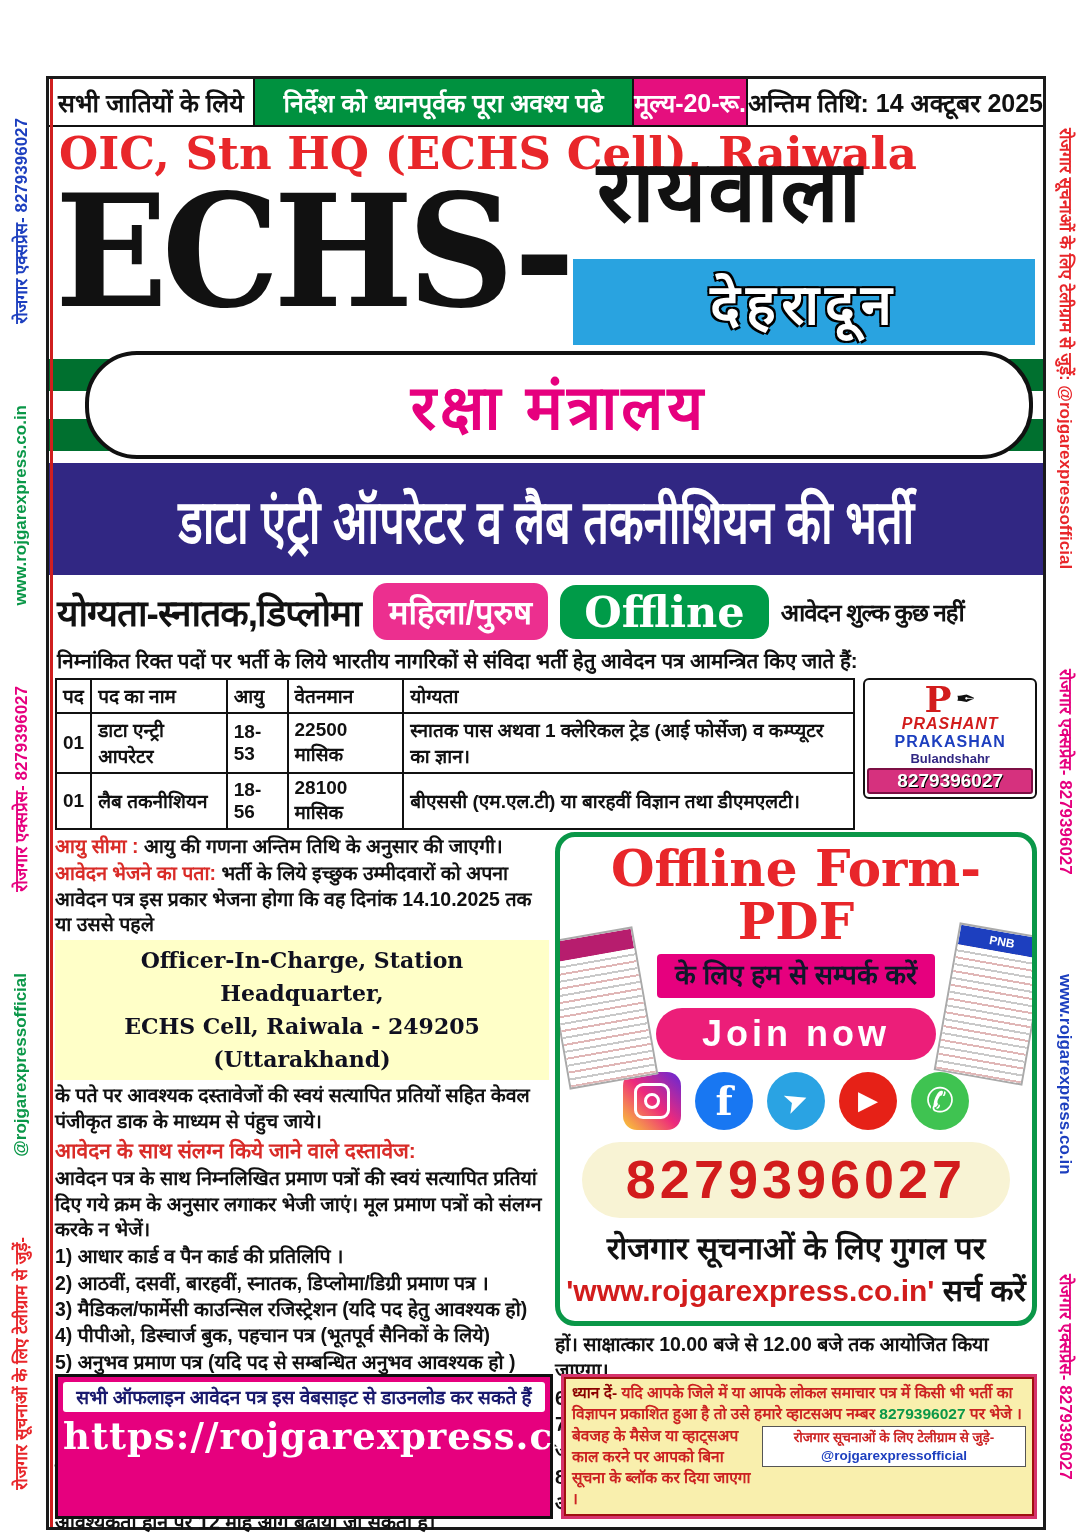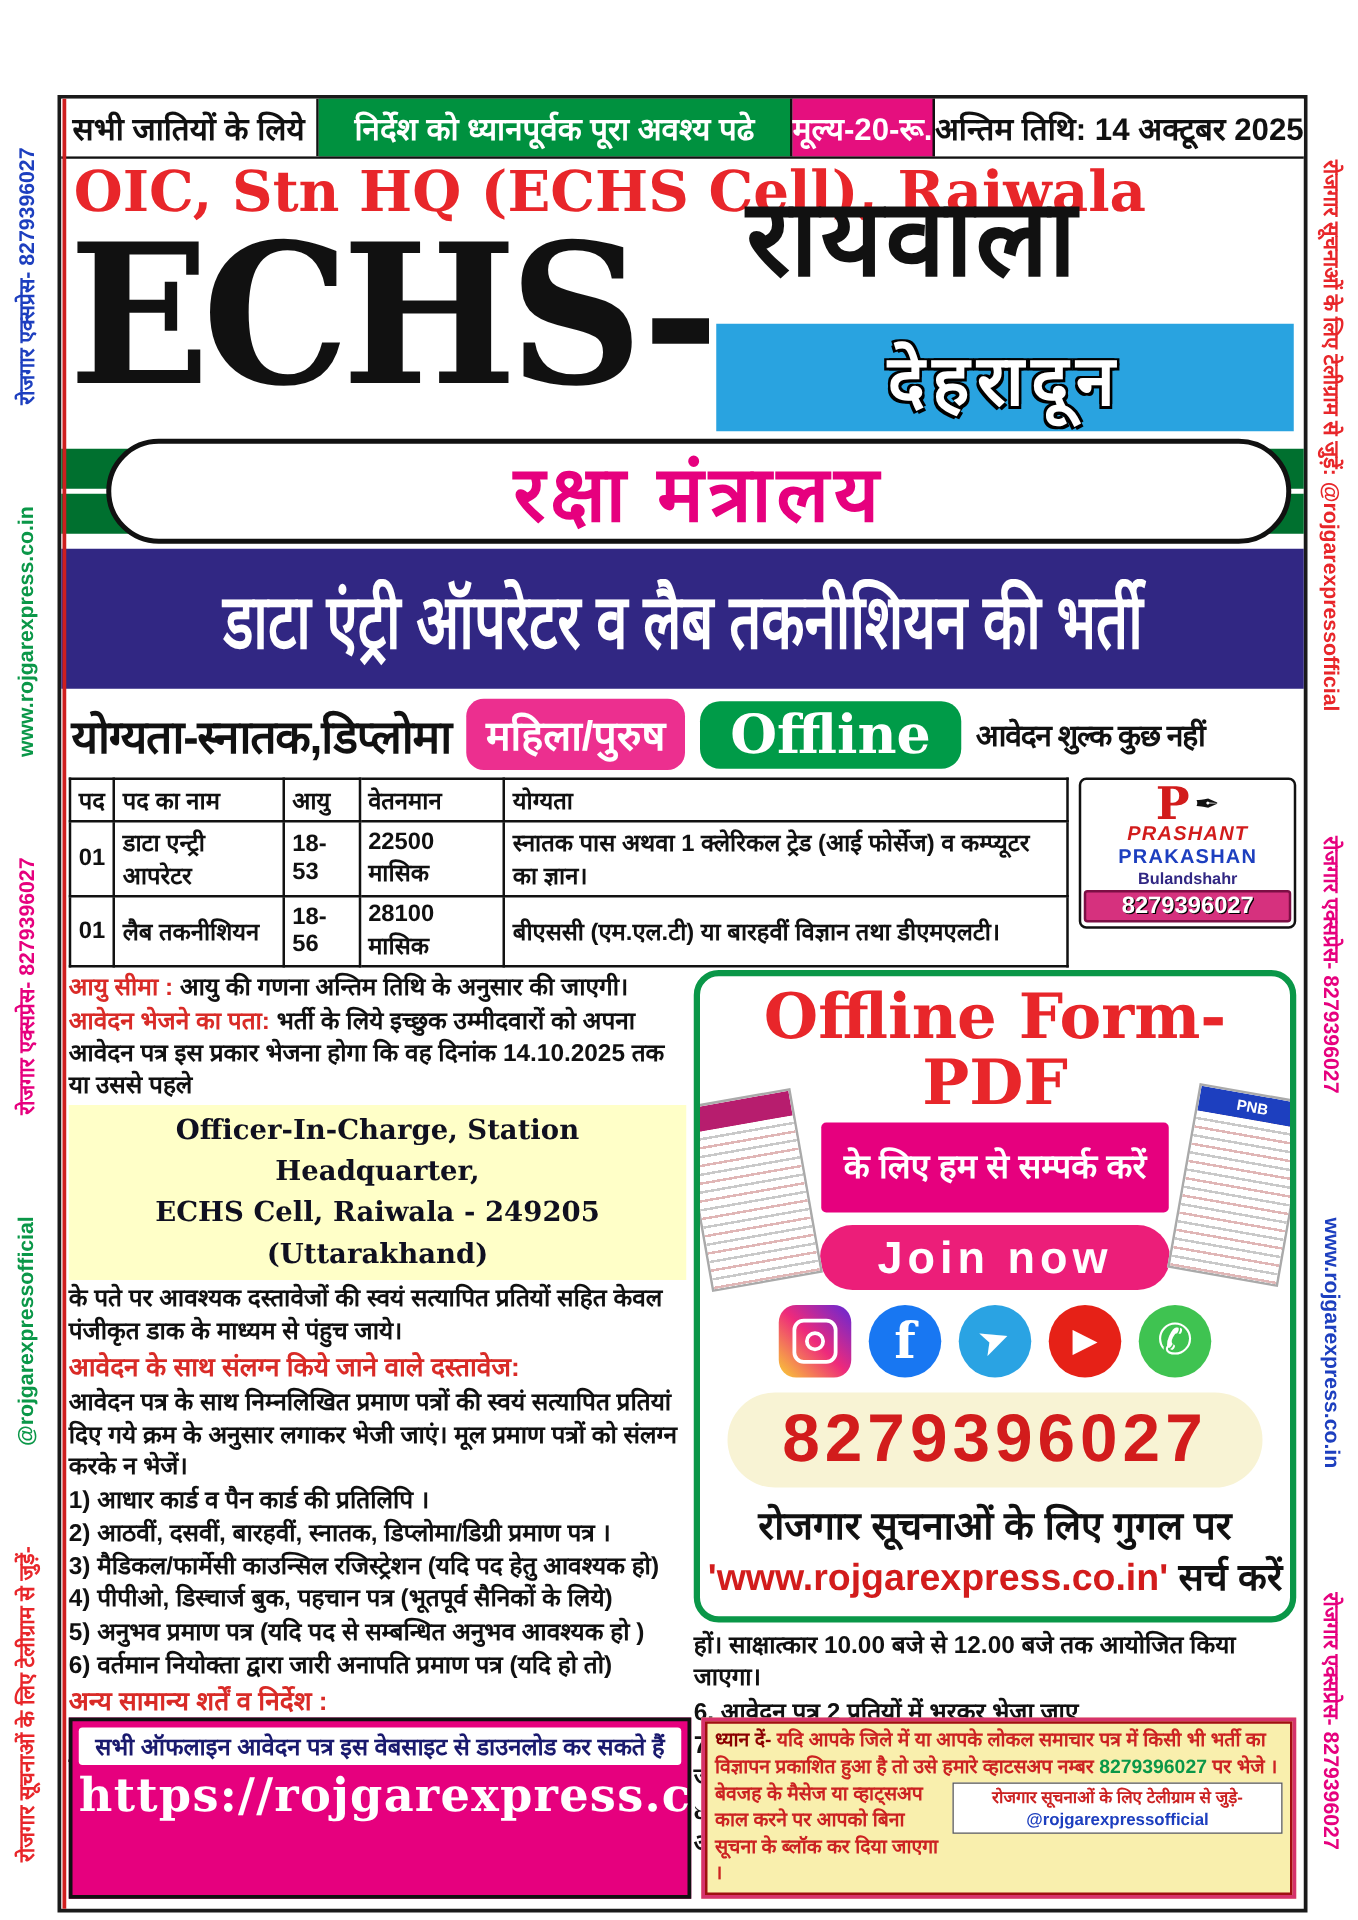--- a/index.html
+++ b/index.html
@@ -27,21 +27,21 @@
   .header{position:relative;height:222px;}
   .oic{position:absolute;left:10px;top:0px;color:#e8262a;font-family:"DejaVu Serif",serif;
        font-weight:900;font-size:45px;white-space:nowrap;}
   .echs{position:absolute;left:6px;top:44px;font-family:"DejaVu Serif",serif;font-weight:900;
         font-size:148px;line-height:1.05;letter-spacing:-6px;transform:scaleY(1.05);transform-origin:top left;}
   .raiwala{position:absolute;left:548px;top:21px;font-weight:900;font-size:86px;line-height:1;letter-spacing:2px;}
   .dehradun{position:absolute;left:524px;top:132px;width:462px;height:86px;background:#29a3e0;
             display:flex;align-items:center;justify-content:center;color:#fff;font-weight:900;font-size:56px;
             letter-spacing:6px;text-shadow:2px 2px 0 #000,-2px -2px 0 #000,2px -2px 0 #000,-2px 2px 0 #000;}
   
-  .ministry{position:relative;height:84px;margin-top:2px;}
+  .ministry{position:relative;height:108px;margin-top:2px;}
   .ministry .stripe{position:absolute;left:0;right:0;height:32px;background:#00702f;}
   .ministry .s1{top:8px;} .ministry .s2{bottom:8px;}
   .ministry .mbox{position:absolute;left:36px;right:10px;top:0;bottom:0;background:#fff;
                   border:4px solid #111;border-radius:52px;display:flex;align-items:center;justify-content:center;}
   .ministry .mbox span{color:#e6007e;font-weight:900;font-size:62px;letter-spacing:4px;}
   
   .banner{height:112px;background:#312783;display:flex;align-items:center;justify-content:center;margin-top:4px;}
   .banner span{color:#fff;font-weight:900;font-size:46px;white-space:nowrap;transform:scale(0.98,1.32);}
   
   .qualrow{display:flex;align-items:center;gap:12px;padding:8px 8px 4px 8px;}
@@ -72,22 +72,22 @@
   .red{color:#d92b27;}
   .para{margin:2px 0;}
   .addrbox{background:#ffffc8;margin:3px 0;padding:4px 6px;text-align:center;
            font-family:"DejaVu Serif",serif;font-weight:900;font-size:22px;line-height:1.5;color:#101020;}
   .listblock div{margin:1px 0;}
   .sec-head{color:#d92b27;font-weight:900;font-size:21px;margin-top:3px;}
   
   .promo{position:relative;border:5px solid #0a9748;border-radius:20px;background:#fff;
          padding:6px 4px 10px 4px;text-align:center;overflow:hidden;}
   .promo-title{color:#e8262a;font-family:"DejaVu Serif",serif;font-weight:900;font-size:50px;line-height:1.05;}
-  .promo-sub{display:inline-block;background:#e6007e;color:#ffffff;font-weight:900;font-size:27px;
-             padding:18px 18px;border-radius:4px;margin-top:6px;}
+  .promo-sub{display:inline-block;background:#e6007e;color:#0f172a;font-weight:900;font-size:27px;
+             padding:4px 18px;border-radius:4px;margin-top:6px;}
   .promo-join{display:inline-block;background:#ec1e79;color:#fff;font-weight:900;font-size:36px;
               padding:2px 46px;border-radius:999px;margin-top:10px;letter-spacing:4px;}
   .icons{display:flex;align-items:center;justify-content:center;gap:14px;margin-top:12px;}
   .icn{width:58px;height:58px;border-radius:50%;display:flex;align-items:center;justify-content:center;
        color:#fff;font-weight:900;}
   .icn-ig{border-radius:24%;background:linear-gradient(45deg,#f9ce34,#ee2a7b,#6228d7);}
   .icn-ig .cam{width:30px;height:30px;border:3px solid #fff;border-radius:9px;position:relative;}
   .icn-ig .cam::after{content:"";position:absolute;left:7px;top:7px;width:10px;height:10px;border:3px solid #fff;border-radius:50%;}
   .icn-fb{background:#1877f2;font-family:"DejaVu Serif",serif;font-size:40px;}
   .icn-tg{background:#2aa3e3;font-size:30px;}
@@ -169,20 +169,21 @@
       <span>डाटा एंट्री ऑपरेटर व लैब तकनीशियन की भर्ती</span>
     </div>
 
     <div class="qualrow">
       <span class="q-left">योग्यता-स्नातक,डिप्लोमा</span>
       <span class="q-gender">महिला/पुरुष</span>
       <span class="q-mode">Offline</span>
       <span class="q-fee">आवेदन शुल्क कुछ नहीं</span>
     </div>
 
+    <div class="intro">निम्नांकित रिक्त पदों पर भर्ती के लिये भारतीय नागरिकों से संविदा भर्ती हेतु आवेदन पत्र आमन्त्रित किए जाते हैं:</div>
 
     <div class="tablerow">
       <table class="posts">
         <thead>
           <tr>
             <th>पद</th>
             <th>पद का नाम</th>
             <th>आयु</th>
             <th>वेतनमान</th>
             <th>योग्यता</th>

